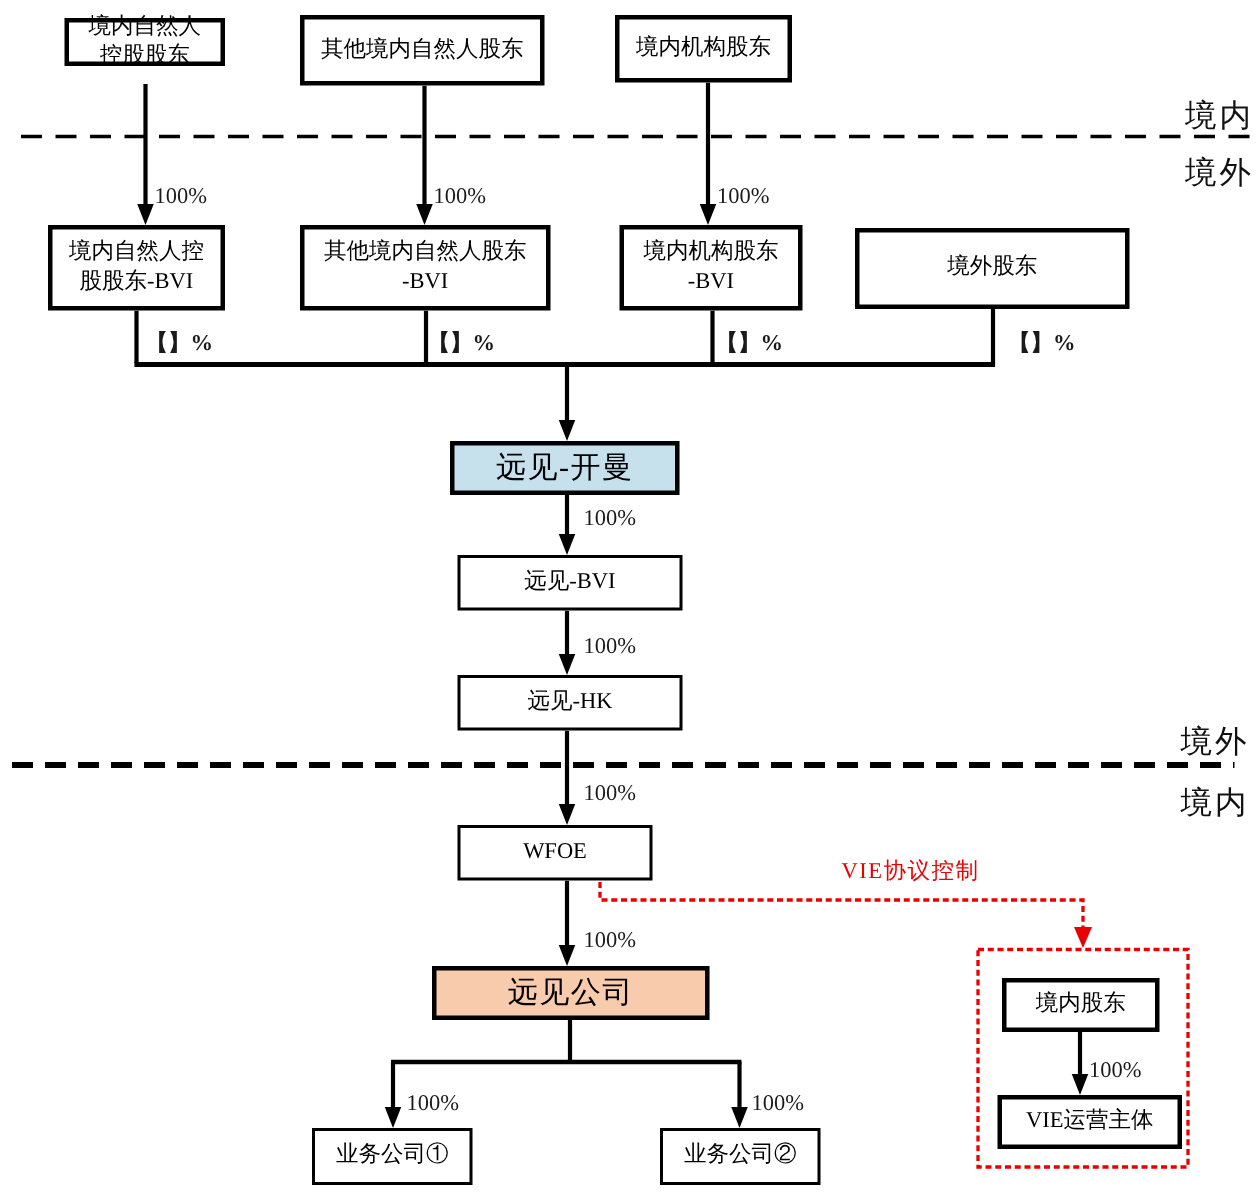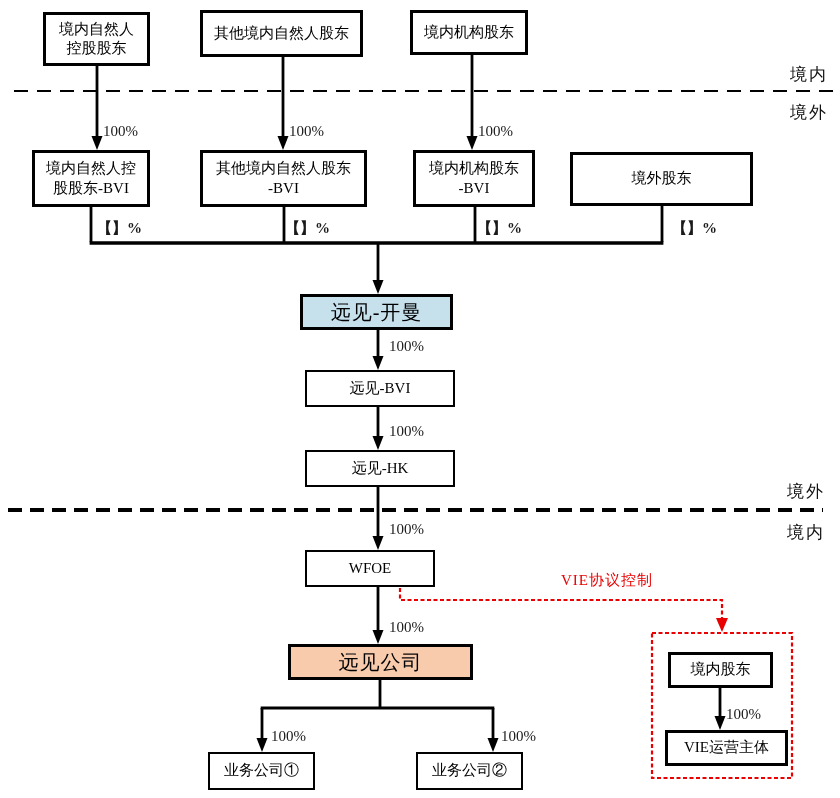--- a/index.html
+++ b/index.html
@@ -14,21 +14,21 @@
     font-size:15px;line-height:1.3;white-space:pre-line;z-index:2;
   }
   .node.thin{border-width:2px;}
   .node.hl-blue{background:var(--cayman_fill,#c6e0ec);font-weight:400;font-size:20px;letter-spacing:1px;}
   .node.hl-peach{background:var(--company_fill,#f8cbad);font-weight:400;font-size:20px;letter-spacing:1px;}
   .elabel{
     position:absolute;font-size:15px;white-space:nowrap;z-index:3;color:#1a1a1a;
   }
   .elabel.bracket{font-weight:700;}
   .rlabel{
-    position:absolute;font-size:17px;letter-spacing:2px;z-index:3;color:#111;font-family:Liberation Serif, serif;
+    position:absolute;font-size:21px;letter-spacing:2px;z-index:3;color:#111;font-family:Liberation Serif, serif;
   }
   .vlabel{
     position:absolute;font-size:15px;z-index:3;color:var(--vie_red,#e90000);letter-spacing:1px;text-align:center;
   }
 </style>
 </head>
 <body>
 
 <div id="stage">
 
@@ -79,41 +79,41 @@
     </g>
 
     <rect x="652" y="633" width="140" height="145" fill="none" stroke="var(--vie_red,#e90000)" stroke-width="2.2" stroke-dasharray="4 2.5"></rect>
   </svg>
 
   <span class="rlabel" style="left:790px;top:63px">境内</span>
   <span class="rlabel" style="left:790px;top:101px">境外</span>
   <span class="rlabel" style="left:787px;top:480px">境外</span>
   <span class="rlabel" style="left:787px;top:521px">境内</span>
 
-  <div class="node" style="left:43px;top:12px;width:107px;height:54px">境内自然人
+  <div class="node" style="left:43px;top:12px;width:107px;height:32px">境内自然人
 控股股东</div>
   <div class="node" style="left:200px;top:10px;width:163px;height:47px">其他境内自然人股东</div>
   <div class="node" style="left:410px;top:10px;width:118px;height:45px">境内机构股东</div>
 
   <div class="node" style="left:32px;top:150px;width:118px;height:57px">境内自然人控
 股股东-BVI</div>
   <div class="node" style="left:200px;top:150px;width:167px;height:57px">其他境内自然人股东
 -BVI</div>
   <div class="node" style="left:413px;top:150px;width:122px;height:57px">境内机构股东
 -BVI</div>
   <div class="node" style="left:570px;top:152px;width:183px;height:54px">境外股东</div>
 
   <div class="node hl-blue" style="left:300px;top:294px;width:153px;height:36px">远见-开曼</div>
   <div class="node thin" style="left:305px;top:450px;width:150px;height:37px">远见-HK</div>
   <div class="node thin" style="left:305px;top:370px;width:150px;height:37px">远见-BVI</div>
   <div class="node thin" style="left:305px;top:550px;width:130px;height:37px">WFOE</div>
   <div class="node hl-peach" style="left:288px;top:644px;width:185px;height:36px">远见公司</div>
 
   <div class="node thin" style="left:208px;top:752px;width:107px;height:38px">业务公司①</div>
-  <div class="node thin" style="left:416px;top:752px;width:107px;height:38px">业务公司②</div>
+  <div class="node thin" style="left:440px;top:752px;width:107px;height:38px">业务公司②</div>
 
   <div class="node" style="left:668px;top:652px;width:105px;height:36px">境内股东</div>
   <div class="node" style="left:665px;top:730px;width:123px;height:36px">VIE运营主体</div>
 
   <span class="elabel" style="left:103px;top:123px">100%</span>
   <span class="elabel" style="left:289px;top:123px">100%</span>
   <span class="elabel" style="left:478px;top:123px">100%</span>
 
   <span class="elabel bracket" style="left:97px;top:219px">【】%</span>
   <span class="elabel bracket" style="left:285px;top:219px">【】%</span>

